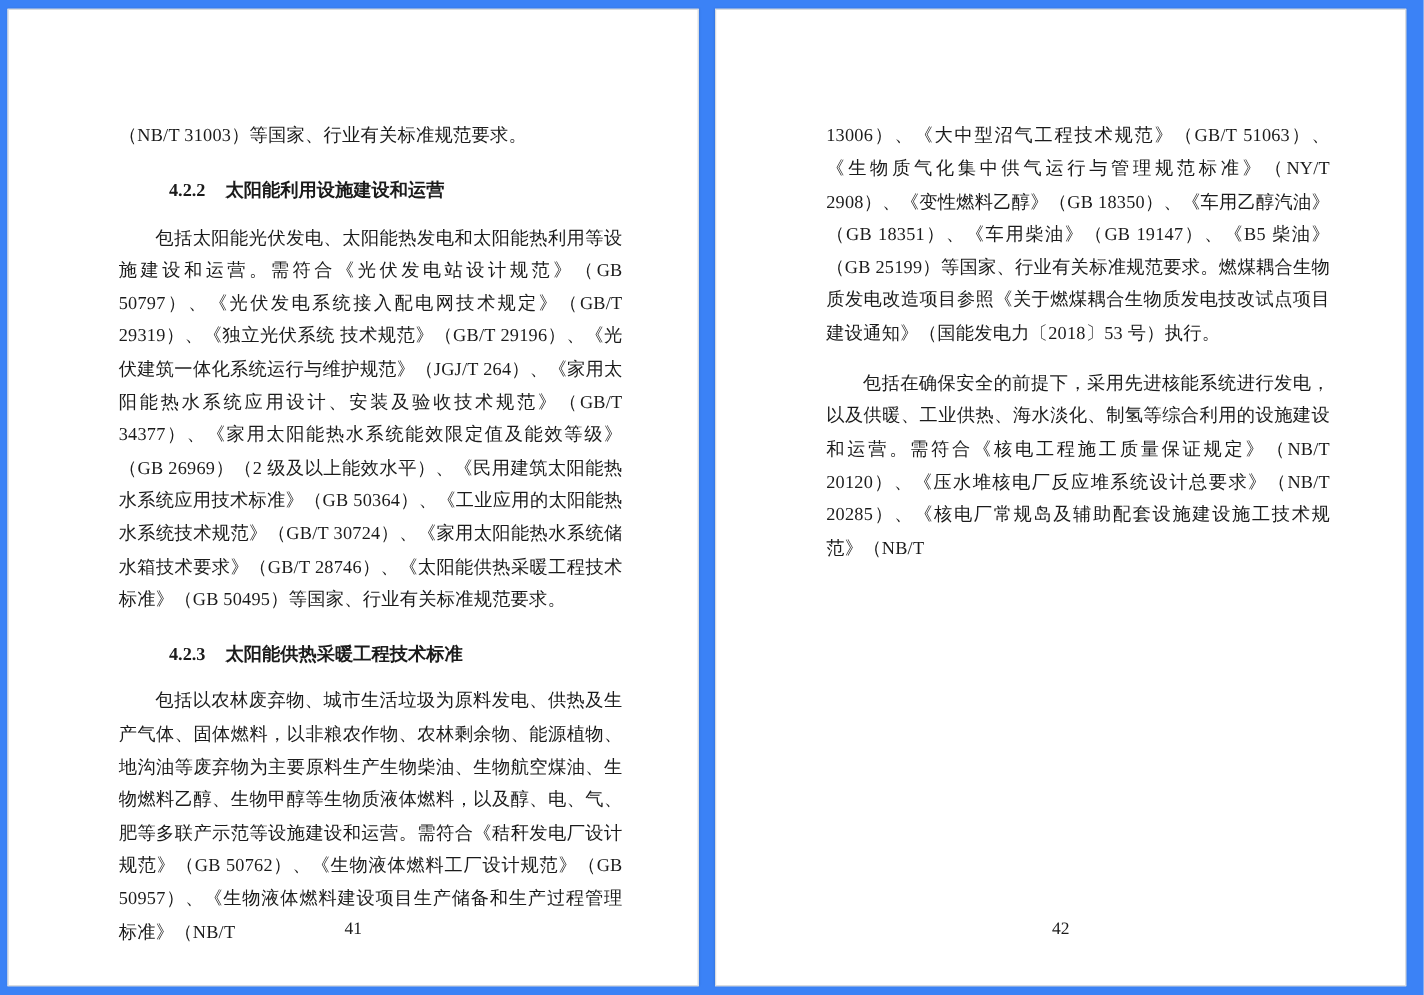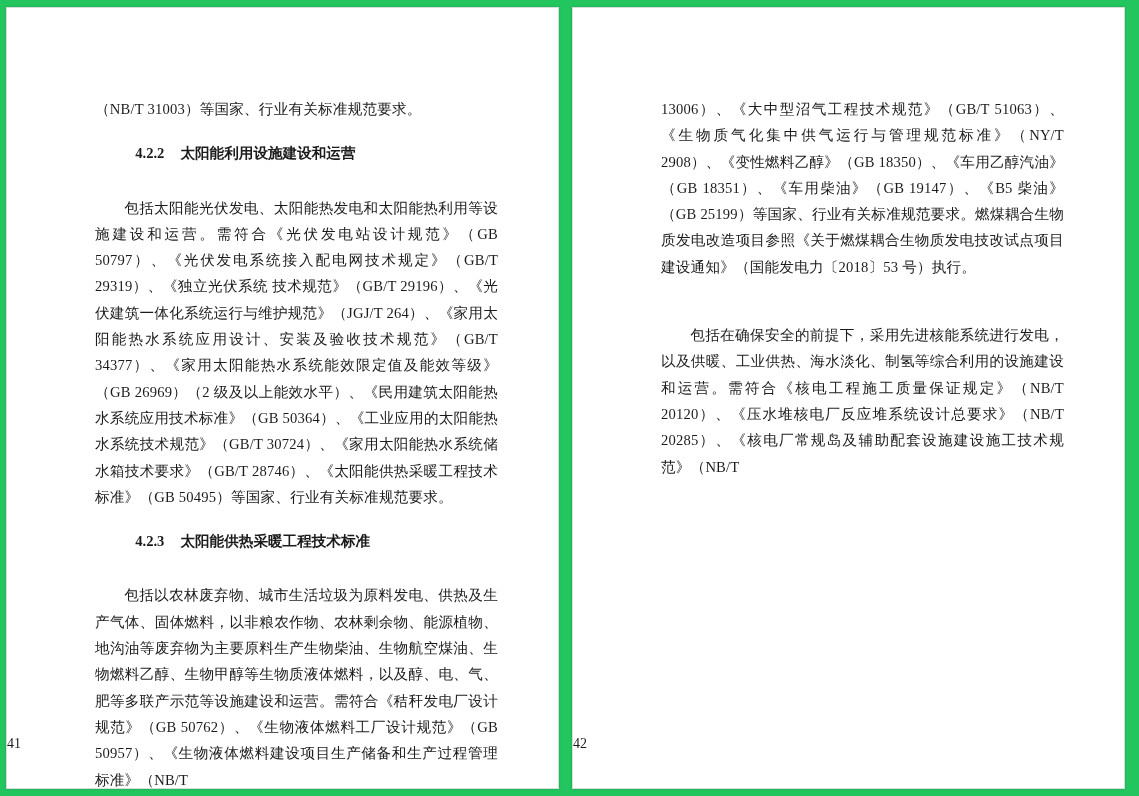--- a/index.html
+++ b/index.html
@@ -9,21 +9,21 @@
     font-family: "Liberation Serif", "DejaVu Serif", serif;
   }
   #page-wrap {
     width: 1139px;
     height: 796px;
     position: relative;
     display: flex;
     gap: 13px;
     padding: 7px 6px;
     box-sizing: border-box;
-    background: #22c55e;
+    background: #3b82f6;
   }
   .page {
     background: #ffffff;
     width: 553px;
     height: 782px;
     box-sizing: border-box;
     position: relative;
     box-shadow: 0 0 2px rgba(0,0,0,0.18);
     border: 1px solid #d9dcdf;
     overflow: hidden;
@@ -39,41 +39,40 @@
     font-size: 14.6px;
     line-height: 26.3px;
     color: #1b1b1b;
     text-align: justify;
     text-justify: inter-ideograph;
     margin: 0;
     letter-spacing: 0.2px;
   }
   .para.indent {
     text-indent: 2em;
-    margin-top: 28px;
   }
   .heading {
     font-size: 14.6px;
     line-height: 26.3px;
     color: #1b1b1b;
     margin: 11px;
     font-weight: 700;
     text-indent: 2em;
   }
   .heading .num {
     font-weight: 700;
     margin-right: 1.1em;
   }
   .spacer-sm { height: 7px; }
   .page-number {
     position: absolute;
     bottom: 36px;
     left: 0;
     right: 0;
-    text-align: left;
+    text-align: center;
     font-size: 14px;
     color: #1b1b1b;
     font-family: "Liberation Serif", "DejaVu Serif", serif;
   }
 </style>
 </head>
 <body>
 
 <div id="page-wrap">
 

